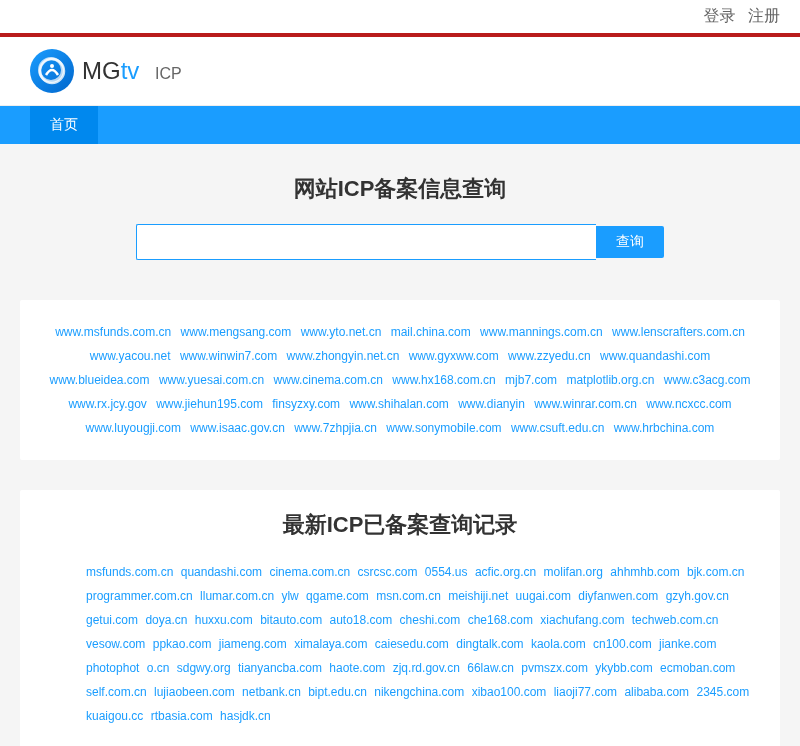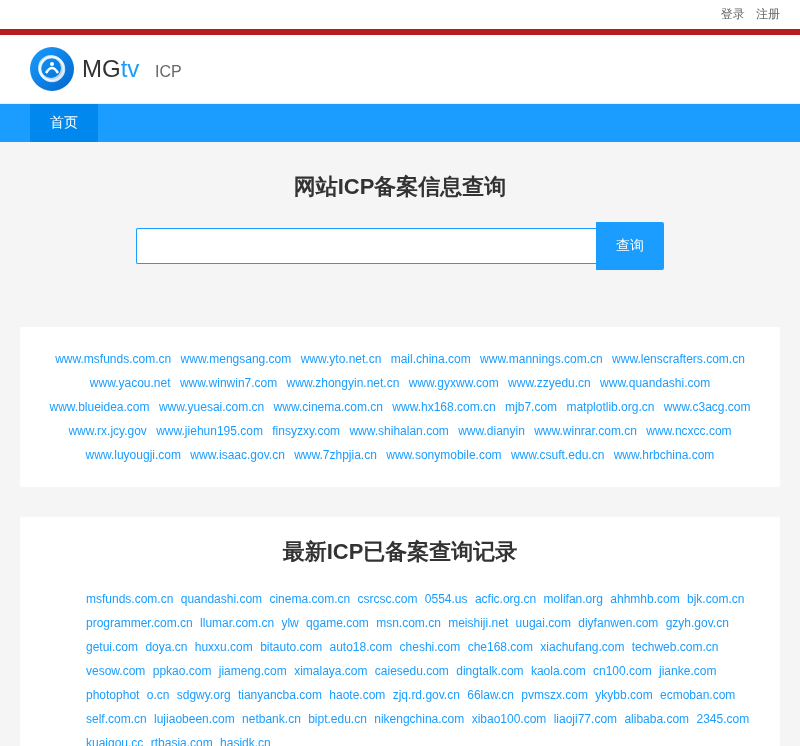--- a/index.html
+++ b/index.html
@@ -1,24 +1,24 @@
 <!DOCTYPE html>
 <html><head>
   <meta charset="utf-8">
   <style>
     * { box-sizing: border-box; margin: 0; padding: 0; }
     body { font-family: "Microsoft YaHei", Arial, sans-serif; background: #f5f5f5; color: #333; font-size: 13px; }
 
     
     .top-bar {
       background: #fff;
-      border-bottom: 6px solid #b91c1c;
+      border-bottom: 4px solid #b91c1c;
       text-align: right;
       padding: 6px 20px;
-      font-size: 12px;
+      font-size: 16px;
       color: #666;
     }
     .top-bar a { color: #666; text-decoration: none; margin-left: 8px; }
 
     
     .header {
       background: #fff;
       padding: 12px 30px;
       display: flex;
       align-items: center;
@@ -90,40 +90,40 @@
     .section-title {
       text-align: center;
       font-size: 22px;
       font-weight: bold;
       color: #333;
       margin-bottom: 20px;
     }
 
     
     .search-section {
-      margin-bottom: 57px;
+      margin-bottom: 40px;
     }
     .search-box {
       display: flex;
       justify-content: center;
       align-items: center;
       gap: 0;
     }
     .search-input {
       width: 460px;
       height: 36px;
       border: 1px solid #1a9dff;
       border-right: none;
       padding: 0 10px;
       font-size: 14px;
       outline: none;
       border-radius: 2px 0 0 2px;
     }
     .search-button {
-      height: 48px;
+      height: 32px;
       padding: 0 20px;
       background: #1a9dff;
       color: #fff;
       border: none;
       cursor: pointer;
       font-size: 14px;
       border-radius: 0 2px 2px 0;
     }
 
     

